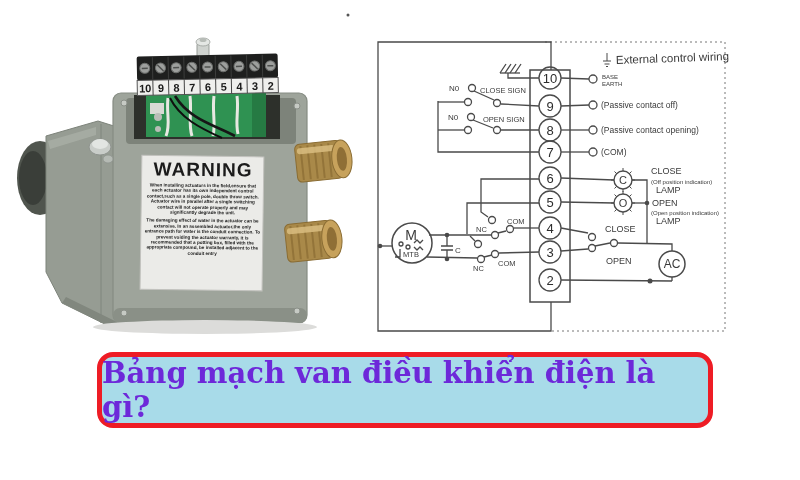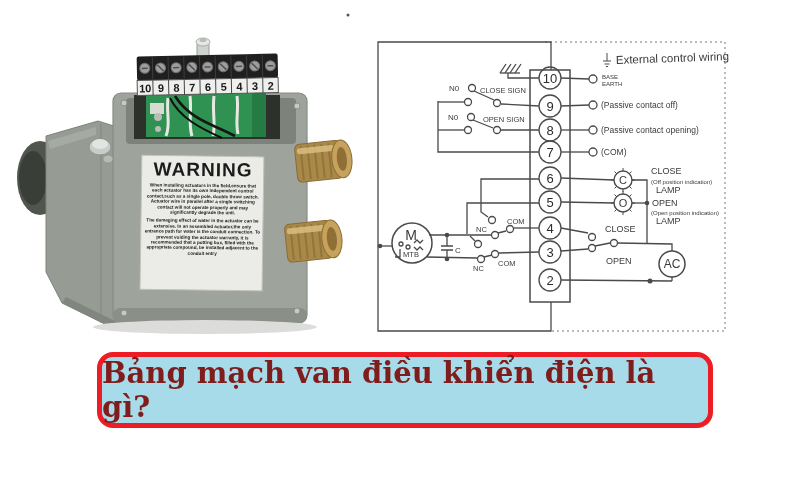--- a/index.html
+++ b/index.html
@@ -362,16 +362,16 @@
 </svg>
 
 <div id="warning-overlay">
   <div id="warning-title">WARNING</div>
   <div class="warning-para">When installing actuators in the field,ensure that each actuator has its own independent control contact,such as a single pole, double throw switch. Actuator wire in parallel after a single switching contact will not operate properly and may significantly degrade the unit.</div>
   <div class="warning-para">The damaging effect of water in the actuator can be extensive. In an assembled actuator,the only entrance path for water is the conduit connection. To prevent voiding the actuator warranty, it is recommended that a potting box, filled with the appropriate compound, be installed adjacent to the conduit entry</div>
 </div>
 
 
 <div id="banner" style="background: rgb(168, 219, 233); border: 5px solid rgb(238, 28, 37);">
-  <span id="banner-text" style="color: #7f1d1d;">Bảng mạch van điều khiển điện là gì?</span>
+  <span id="banner-text" style="color: #6d28d9;">Bảng mạch van điều khiển điện là gì?</span>
 </div>
 
 </div>
 
 </body></html>

